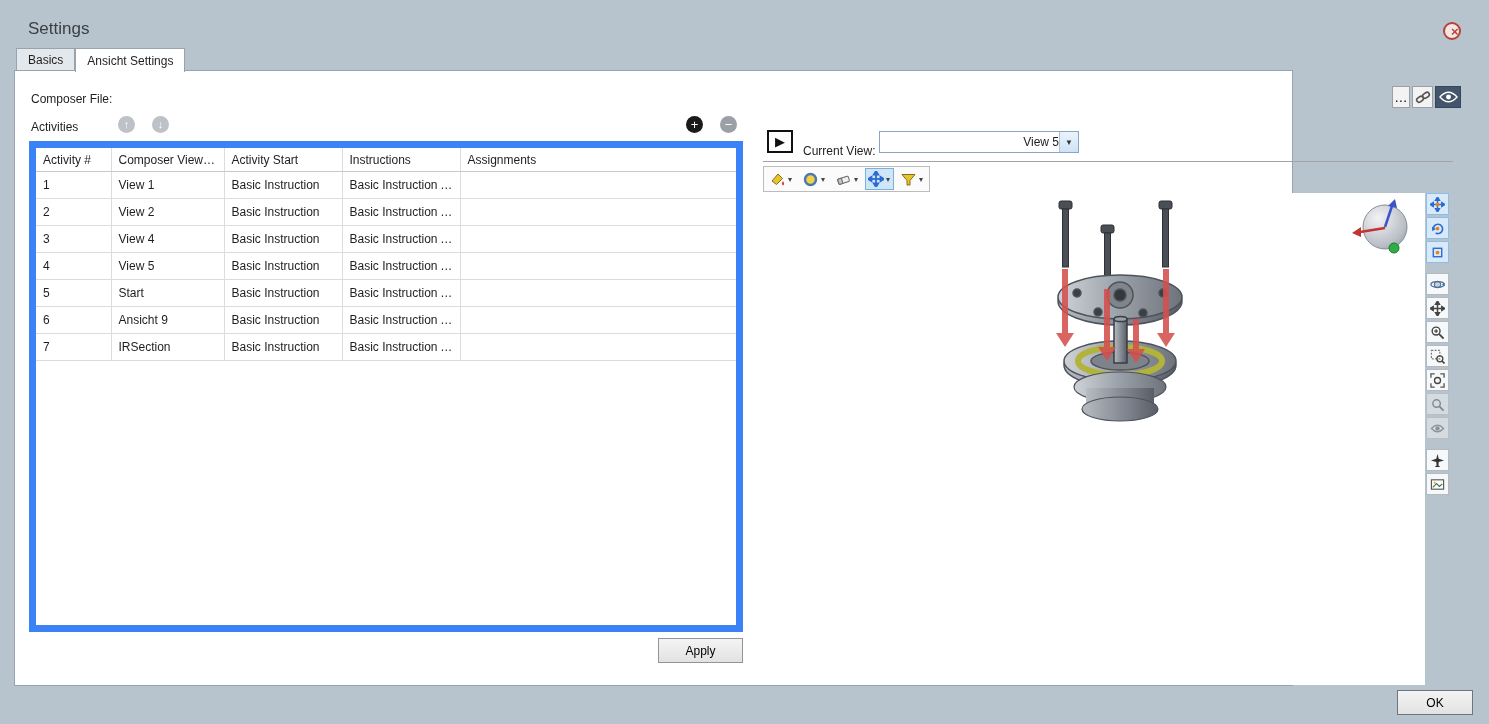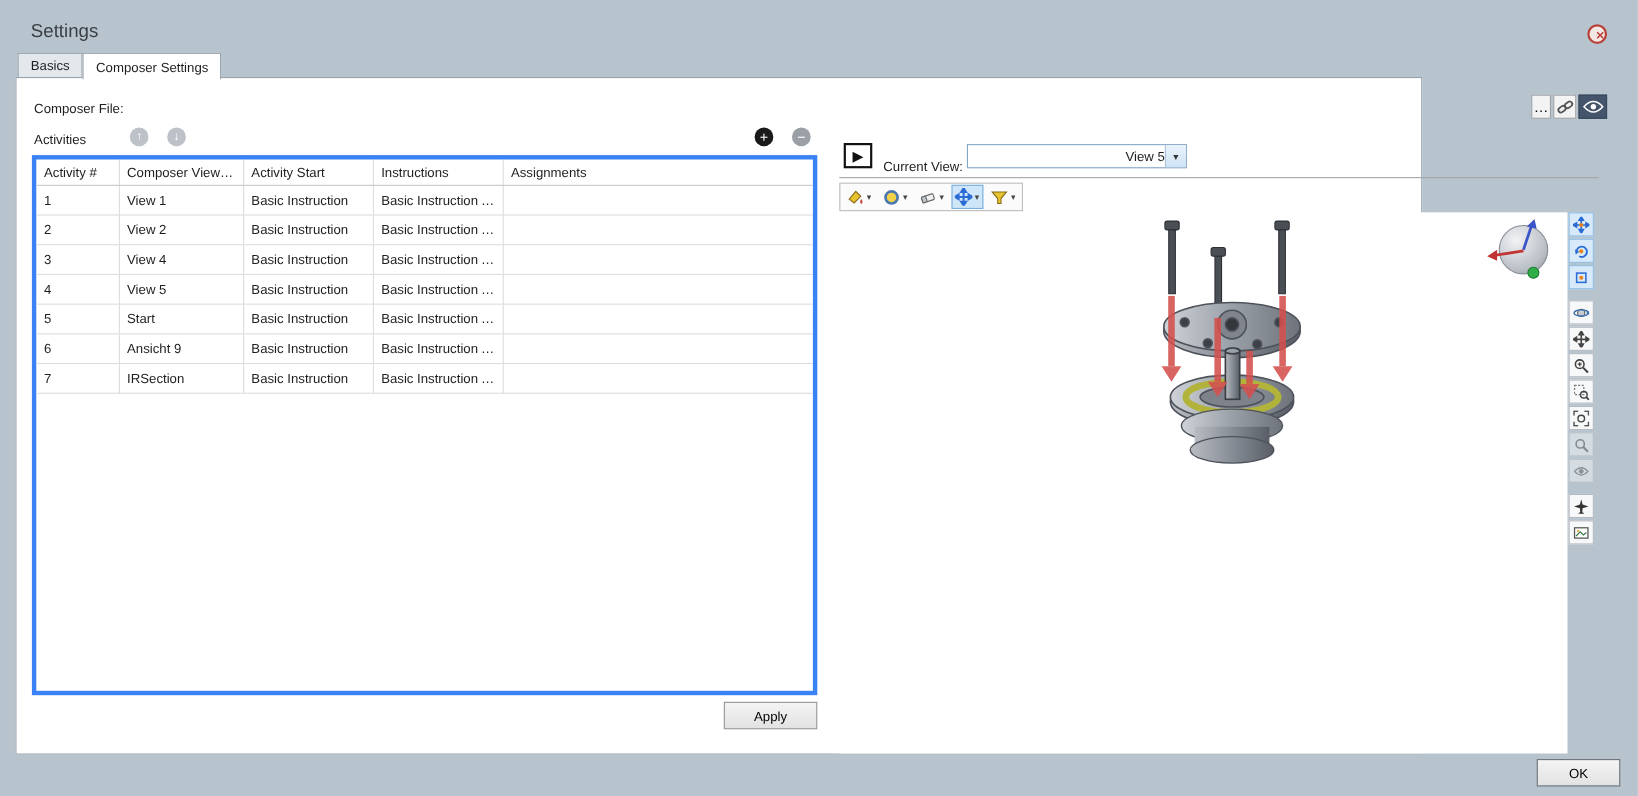--- a/index.html
+++ b/index.html
@@ -48,21 +48,21 @@
     width:17px;height:17px;border-radius:50%;border:none;color:#fff;cursor:pointer;
     font-size:11px;line-height:17px;text-align:center;padding:0;top:45px;
   }
   .btn-up{left:103px;background:#bcc2c8;}
   .btn-down{left:137px;background:#bcc2c8;}
   .btn-add{left:671px;background:#1a1a1a;font-size:13px;}
   .btn-remove{left:705px;background:#9aa0a6;font-size:13px;}
   
   .table-wrap{
     left:14px;top:70px;width:714px;height:491px;box-sizing:border-box;
-    border:4px solid #3b82f6;background:#fff;overflow:hidden;
+    border:7px solid #3b82f6;background:#fff;overflow:hidden;
   }
   table.acts{width:100%;border-collapse:collapse;table-layout:fixed;}
   table.acts th,table.acts td{
     border-right:1px solid #dcdcdc;border-bottom:1px solid #dcdcdc;
     padding:0 7px;height:26px;text-align:left;font-weight:normal;
     overflow:hidden;white-space:nowrap;text-overflow:ellipsis;font-size:12px;
   }
   table.acts th{height:23px;border-bottom:1px solid #c8c8c8;}
   table.acts th:last-child,table.acts td:last-child{border-right:none;}
   
@@ -123,21 +123,21 @@
 <div class="title lbl">Settings</div>
 <button class="close-btn">
   <span>×</span>
 </button>
 
 <div class="tabs">
   <div class="tab">
     <span class="lbl">Basics</span>
   </div>
   <div class="tab active">
-    <span class="lbl">Composer Settings</span>
+    <span class="lbl">Ansicht Settings</span>
   </div>
 </div>
 
 <div class="panel">
 
   <span class="abs file-label lbl">Composer File:</span>
   <button class="abs mini-btn browse-btn">
     <span>…</span>
   </button>
   <button class="abs mini-btn link-btn">

